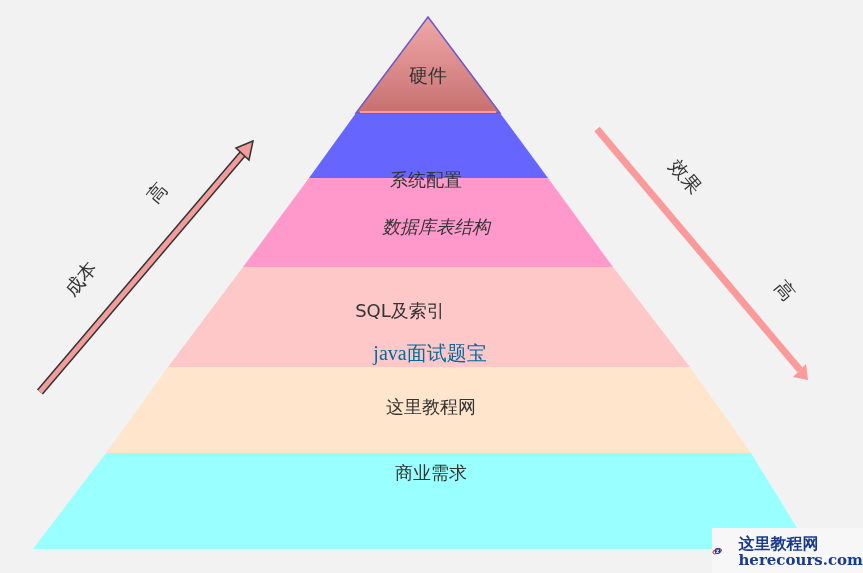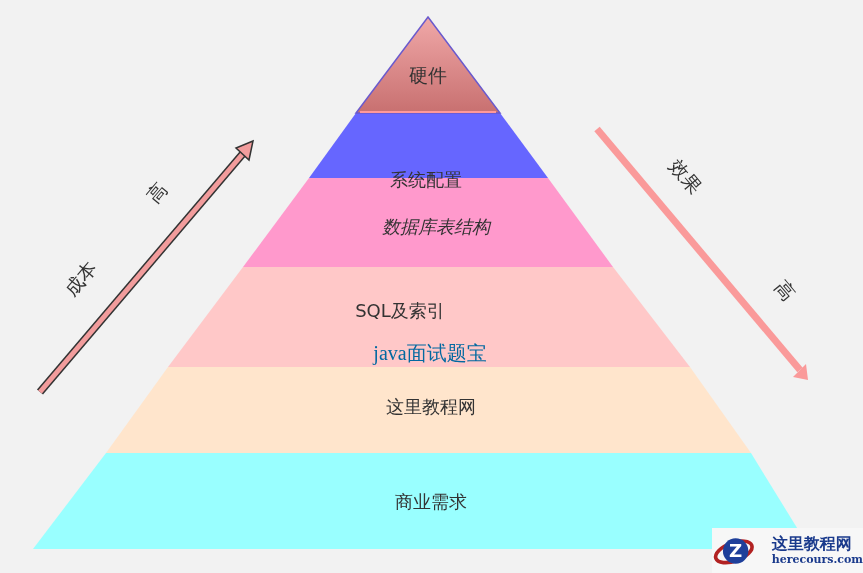--- a/index.html
+++ b/index.html
@@ -4,21 +4,21 @@
 <style>
   html, body { margin:0; padding:0; }
   body { width:863px; height:573px; background:#f2f2f2; position:relative; overflow:hidden;
          font-family:"DejaVu Sans","Liberation Sans",sans-serif; }
   #diagram { position:absolute; left:0; top:0; width:863px; height:573px; }
   .label { position:absolute; transform:translate(-50%,-50%); white-space:nowrap; color:#333; font-size:18px; }
   .label.watermark { color:#0369a1; font-size:20px;font-family:Liberation Serif, serif; }
   .rot { position:absolute; transform-origin:center; white-space:nowrap; color:#333; font-size:19px; }
   #logo { position:absolute; left:712px; top:528px; width:151px; height:45px; background:#f7f7f7; display:flex; align-items:center; }
   #logo .cn { font-family:"DejaVu Serif","Liberation Serif",serif; font-weight:bold; color:#1a3a8c; font-size:16px; line-height:18px; }
-  #logo .en { font-family:"DejaVu Serif","Liberation Serif",serif; font-weight:bold; color:#1a3a8c; font-size:11px; line-height:14px; }
+  #logo .en { font-family:"DejaVu Serif","Liberation Serif",serif; font-weight:bold; color:#1a3a8c; font-size:15px; line-height:14px; }
 </style>
 </head>
 <body>
 
 <svg id="diagram" viewBox="0 0 863 573" xmlns="http://www.w3.org/2000/svg">
   <defs>
     <linearGradient id="hwgrad" x1="0" y1="0" x2="0" y2="1">
       <stop offset="0" stop-color="#f0a8a8"></stop>
       <stop offset="1" stop-color="#c87070"></stop>
     </linearGradient>
@@ -43,21 +43,21 @@
     <polygon points="808,380 793,377 806,364" fill="#fa9a9a"></polygon>
   </g>
 </svg>
 
 <div class="label" style="left:428px;top:76px;font-size:19px;text-align:right;">硬件</div>
 <div class="label" style="left:426px;top:144px;margin-top:36px;">系统配置</div>
 <div class="label" style="left:436px;top:227px;font-style:italic;">数据库表结构</div>
 <div class="label" style="left:400px;top:311px;">SQL及索引</div>
 <div class="label watermark" style="left:430px;top:353px;">java面试题宝</div>
 <div class="label" style="left:431px;top:407px;">这里教程网</div>
-<div class="label" style="left:431px;top:502px;">商业需求</div>
+<div class="label" style="left:431px;top:473px;">商业需求</div>
 
 <div class="rot" style="left:62px;top:266px;transform:rotate(-50deg);">成本</div>
 <div class="rot" style="left:148px;top:180px;transform:rotate(-50deg);">高</div>
 <div class="rot" style="left:666px;top:164px;transform:rotate(50deg);">效果</div>
 <div class="rot" style="left:775px;top:278px;transform:rotate(50deg);">高</div>
 
 <div id="logo">
   <svg width="48" height="42" viewBox="0 0 48 42">
     <ellipse cx="24" cy="22" rx="21" ry="10" fill="none" stroke="#b22222" stroke-width="4" transform="rotate(-20 24 22)"></ellipse>
     <circle cx="26" cy="21" r="14" fill="#1e3f9a"></circle>

